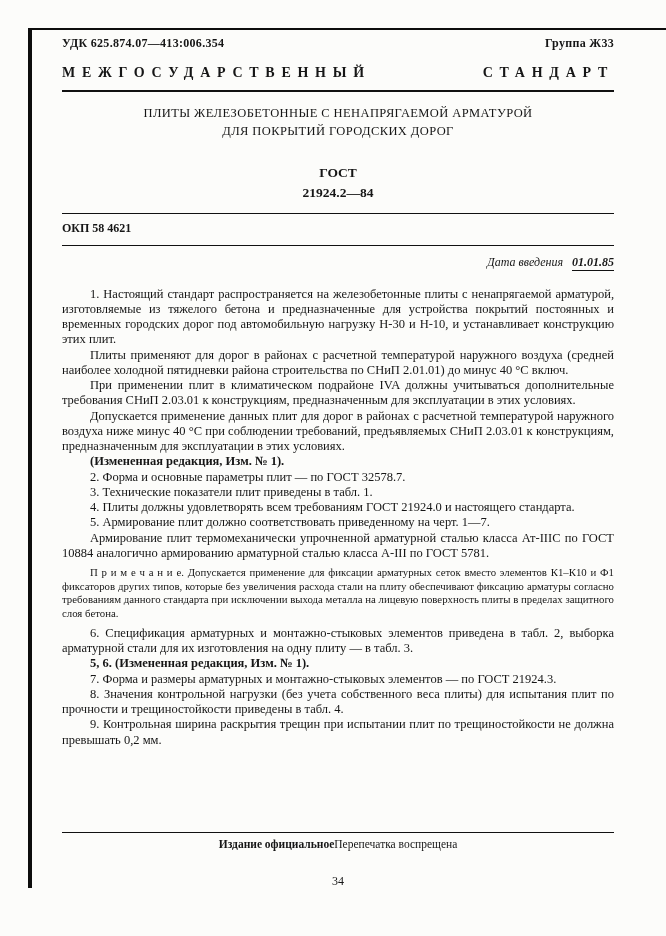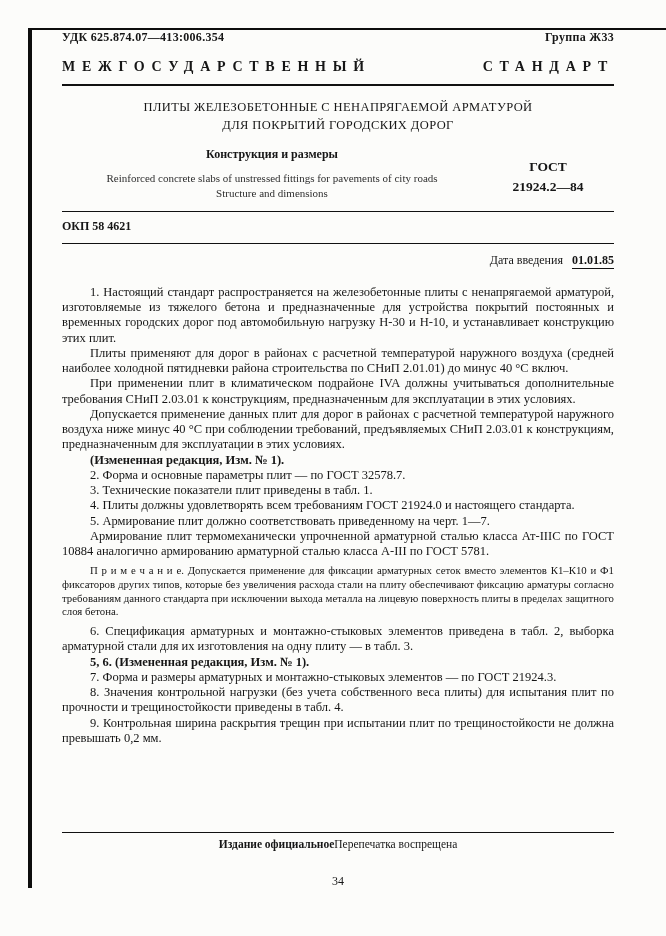--- a/index.html
+++ b/index.html
@@ -8,21 +8,21 @@
     width:666px; height:936px;
     background:#fcfcfa;
     font-family:"Liberation Serif", serif;
     color:#161616;
     overflow:hidden;
     margin:0 auto;
   }
   .frame-left { position:absolute; left:28px; top:28px; width:4px; height:860px; background:#0d0d0d; }
   .frame-top  { position:absolute; left:28px; top:28px; width:638px; height:2px; background:#0d0d0d; }
 
-  .content { position:absolute; left:62px; top:30px; width:552px; }
+  .content { position:absolute; left:62px; top:36px; width:552px; }
 
   .row-split { display:flex; justify-content:space-between; align-items:baseline; }
   .top-row { font-size:12px; font-weight:bold; letter-spacing:0.3px; }
 
   .standard-type {
     display:flex; justify-content:space-between;
     margin-top:14px;
     font-size:14px; font-weight:bold;
     letter-spacing:0.48em;
     white-space:nowrap;
@@ -45,21 +45,21 @@
   .subtitle { font-weight:bold; font-size:12px; }
   .title-en { margin-top:9px; font-size:11px; color:#2e2e2e; line-height:1.4; }
   .gost-box {
     flex:1; text-align:center;
     font-weight:bold; font-size:13.5px; line-height:1.5;
     padding-top:10px;
   }
 
   .okp { margin-top:7px; font-size:12px;font-weight:bold; }
 
-  .date-row { margin-top:9px; text-align:right; font-size:12px; }
+  .date-row { margin-top:9px; text-align:right; font-size:12px;font-style:italic; }
   .date-value { font-weight:bold; border-bottom:1.2px solid #111; padding-bottom:1px; margin-left:6px; }
 
   .body-text {
     margin-top:17px;
     font-size:12.5px;
     line-height:1.22;
     text-align:justify;
   }
   .body-text p { margin:0; text-indent:28px; }
   .body-text p.b { font-weight:bold; }
@@ -96,27 +96,20 @@
     </div>
 
     <hr class="rule">
 
     <div class="doc-title">
       <div>ПЛИТЫ ЖЕЛЕЗОБЕТОННЫЕ С НЕНАПРЯГАЕМОЙ АРМАТУРОЙ</div>
       <div>ДЛЯ ПОКРЫТИЙ ГОРОДСКИХ ДОРОГ</div>
     </div>
 
     <div class="subtitle-row">
-      <div class="subtitle-col">
-        <div class="subtitle">Конструкция и размеры</div>
-        <div class="title-en">
-          <div>Reinforced concrete slabs of unstressed fittings for pavements of city roads</div>
-          <div>Structure and dimensions</div>
-        </div>
-      </div>
       <div class="gost-box">
         <div>ГОСТ</div>
         <div>21924.2—84</div>
       </div>
     </div>
 
     <hr class="rule thin">
     <div class="okp">ОКП 58 4621</div>
     <hr class="rule thin">
 

